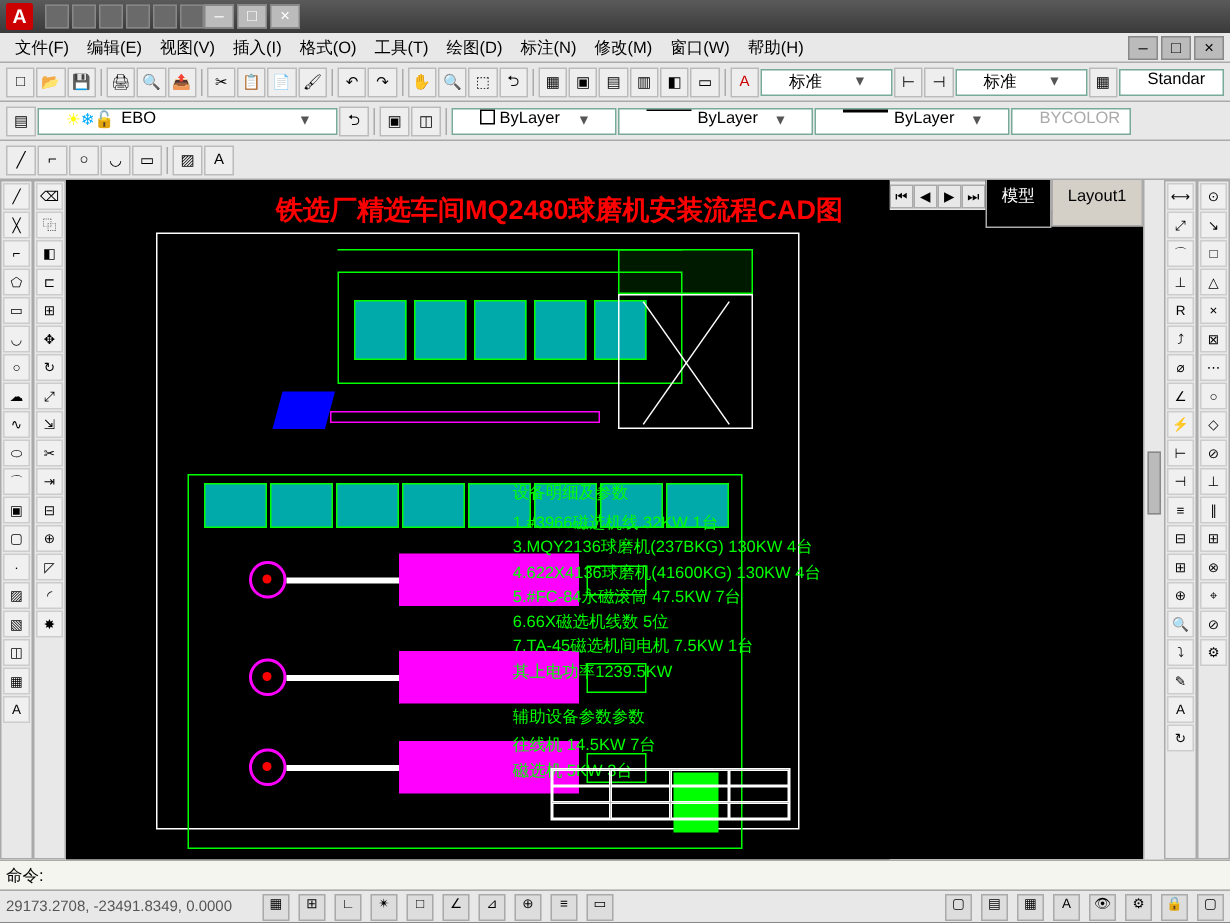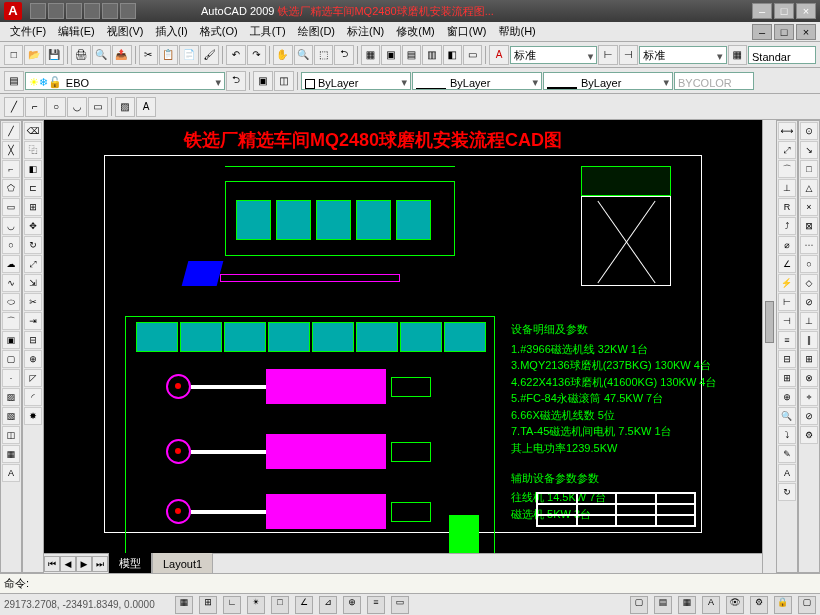--- a/index.html
+++ b/index.html
@@ -12,27 +12,27 @@
 .title-text .red{color:#f33}
 .search-box{background:#fff;color:#999;padding:1px 4px;width:130px;margin-right:8px;font-size:11px}
 .win-btns{display:flex;gap:2px}
 .win-btn{width:20px;height:16px;background:#bbb;border:1px solid #888;text-align:center;line-height:14px;cursor:pointer}
 .menubar{background:#e8e8e8;height:20px;display:flex;align-items:center;padding:0 4px;border-bottom:1px solid #aaa}
 .menu-item{padding:2px 6px;cursor:pointer}
 .menubar-right{margin-left:auto;display:flex;gap:2px}
 .toolbar{background:#e8e8e8;height:26px;display:flex;align-items:center;padding:1px 4px;border-bottom:1px solid #aaa;gap:1px;overflow:hidden}
 .tb-btn{width:20px;height:20px;border:1px solid #bbb;background:#eee;cursor:pointer;display:inline-flex;align-items:center;justify-content:center;font-size:10px}
 .tb-sep{width:1px;height:18px;background:#aaa;margin:0 2px}
-.tb-combo{height:18px;border:1px solid #7a9;background:#fff;padding:0 3px;display:flex;align-items:flex-end;font-size:11px}
+.tb-combo{height:18px;border:1px solid #7a9;background:#fff;padding:0 18px;display:flex;align-items:flex-start;font-size:11px}
 .tb-combo .dd{margin-left:auto;color:#555}
 .main-area{flex:1;display:flex;overflow:hidden}
 .left-tools,.right-tools{width:22px;background:#e8e8e8;border:1px solid #aaa;display:flex;flex-direction:column;gap:1px;padding:1px}
 .right-tools2{width:22px;background:#e8e8e8;border:1px solid #aaa;display:flex;flex-direction:column;gap:1px;padding:1px}
 .vt-btn{width:18px;height:18px;border:1px solid #ccc;background:#f0f0f0;cursor:pointer;font-size:9px;text-align:center;line-height:16px}
-.canvas-wrap{flex:1;display:flex;flex-direction:column;background:#000}
+.canvas-wrap{flex:1;display:flex;flex-direction:row;background:#000}
 .canvas{flex:1;background:#000;position:relative;overflow:hidden}
 .drawing-title{position:absolute;top:8px;left:140px;color:#f00;font-size:18px;font-weight:bold}
 .dwg-frame{position:absolute;top:35px;left:60px;right:60px;bottom:20px;border:1px solid #fff}
 .elev{position:absolute;top:10px;left:80px;width:310px;height:135px}
 .elev-roof{position:absolute;top:0;left:40px;width:230px;height:15px;border-top:1px solid #0f0}
 .elev-body{position:absolute;top:15px;left:40px;width:230px;height:75px;border:1px solid #0f0}
 .tank{position:absolute;top:18px;width:35px;height:40px;background:#0aa;border:1px solid #0f0}
 .crusher{position:absolute;top:95px;left:0;width:60px;height:35px}
 .crusher::before{content:"";position:absolute;width:35px;height:25px;background:#00f;transform:skewX(-15deg)}
 .conveyor{position:absolute;top:108px;left:35px;width:180px;height:8px;border:1px solid #f0f}
@@ -78,24 +78,20 @@
 <div class="titlebar">
   <div class="app-logo">A</div>
   <div class="qat">
     <div class="qat-btn"></div>
     <div class="qat-btn"></div>
     <div class="qat-btn"></div>
     <div class="qat-btn"></div>
     <div class="qat-btn"></div>
     <div class="qat-btn"></div>
   </div>
-  <div class="title-text">
-    <span>AutoCAD 2009</span>
-    <span class="red">铁选厂精选车间MQ2480球磨机安装流程图...</span>
-  </div>
   <div class="win-btns">
     <div class="win-btn">–</div>
     <div class="win-btn">□</div>
     <div class="win-btn">×</div>
   </div>
 </div>
 
 <div class="menubar">
   <div class="menu-item">文件(F)</div>
   <div class="menu-item">编辑(E)</div>

